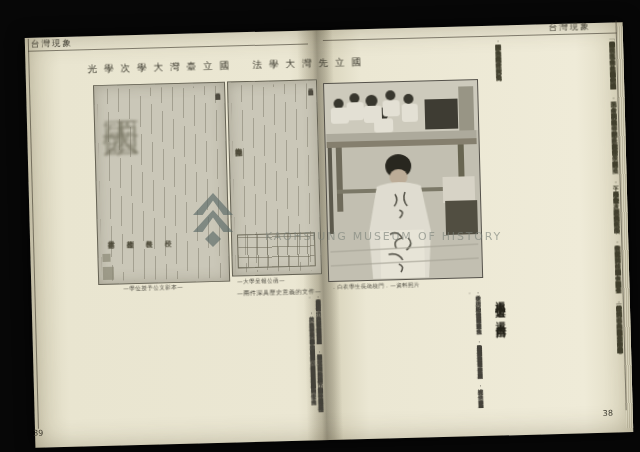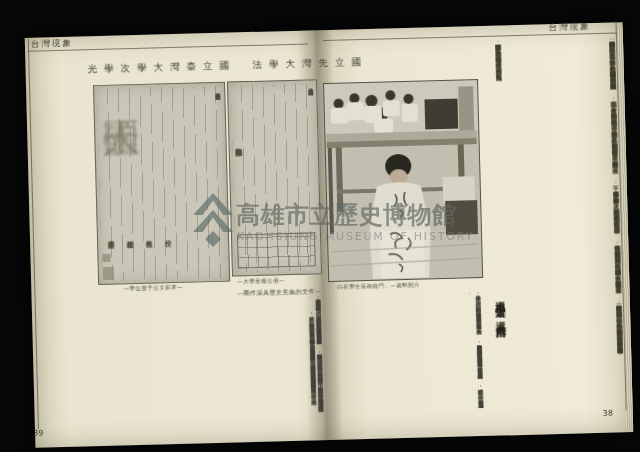--- a/index.html
+++ b/index.html
@@ -72,21 +72,21 @@
   .rp-strip{position:absolute;left:479px;top:14px;width:112px;height:368px;
     font-size:6px;line-height:7.3px;color:#42402f;filter:blur(.28px);}
   .rp-ministrip{position:absolute;left:452px;top:14px;width:25px;height:250px;
     font-size:6px;line-height:8px;color:#42402f;filter:blur(.28px);}
   .headline{position:absolute;left:459px;top:268px;height:112px;writing-mode:vertical-rl;text-orientation:upright;
     font-size:10.5px;line-height:19px;letter-spacing:1.5px;font-weight:bold;color:#25231a;filter:blur(.2px);
     font-family:"DejaVu Serif","Liberation Serif",serif;}
   
   .watermark{position:absolute;left:0;top:0;width:640px;height:452px;pointer-events:none;}
   .wm-cjk{position:absolute;left:236px;top:199px;font-size:24px;font-weight:600;letter-spacing:0.5px;white-space:nowrap;}
-  .wm-en{position:absolute;left:237px;top:230px;font-size:11px;font-weight:500;letter-spacing:1.8px;white-space:nowrap;}
+  .wm-en{position:absolute;left:237px;top:230px;font-size:11px;font-weight:500;letter-spacing:1.8px;white-space:nowrap;padding-left:28px;}
   .wm-logo{position:absolute;left:192px;top:193px;width:42px;height:60px;}
   .wm-logo div{position:absolute;left:1px;width:40px;height:22px;opacity:.68;}
   .chev{clip-path:polygon(0% 100%,50% 0%,100% 100%,76% 100%,50% 34%,24% 100%);}
   .chev1{top:0;}
   .chev2{top:17px;}
   .wm-diamond{top:38px;left:13px !important;width:16px !important;height:16px !important;
     clip-path:polygon(50% 0,100% 50%,50% 100%,0 50%);}
 </style>
 </head>
 <body>
@@ -186,16 +186,15 @@
     <div class="headline">還學生公道，還台大清白</div>
     <div class="pageno rp-no">38</div>
   </div>
 
   <div class="watermark">
     <div class="wm-logo">
       <div class="chev chev1" style="background: rgb(93, 107, 104);"></div>
       <div class="chev chev2" style="background: rgb(93, 107, 104);"></div>
       <div class="wm-diamond" style="background: rgb(93, 107, 104);"></div>
     </div>
-    <div class="wm-cjk" style="color: rgba(96, 103, 96, 0.68);">高雄市立歷史博物館</div>
     <div class="wm-en" style="color: rgba(124, 131, 123, 0.62);">KAOHSIUNG MUSEUM OF HISTORY</div>
   </div>
 </div>
 
 </body></html>

